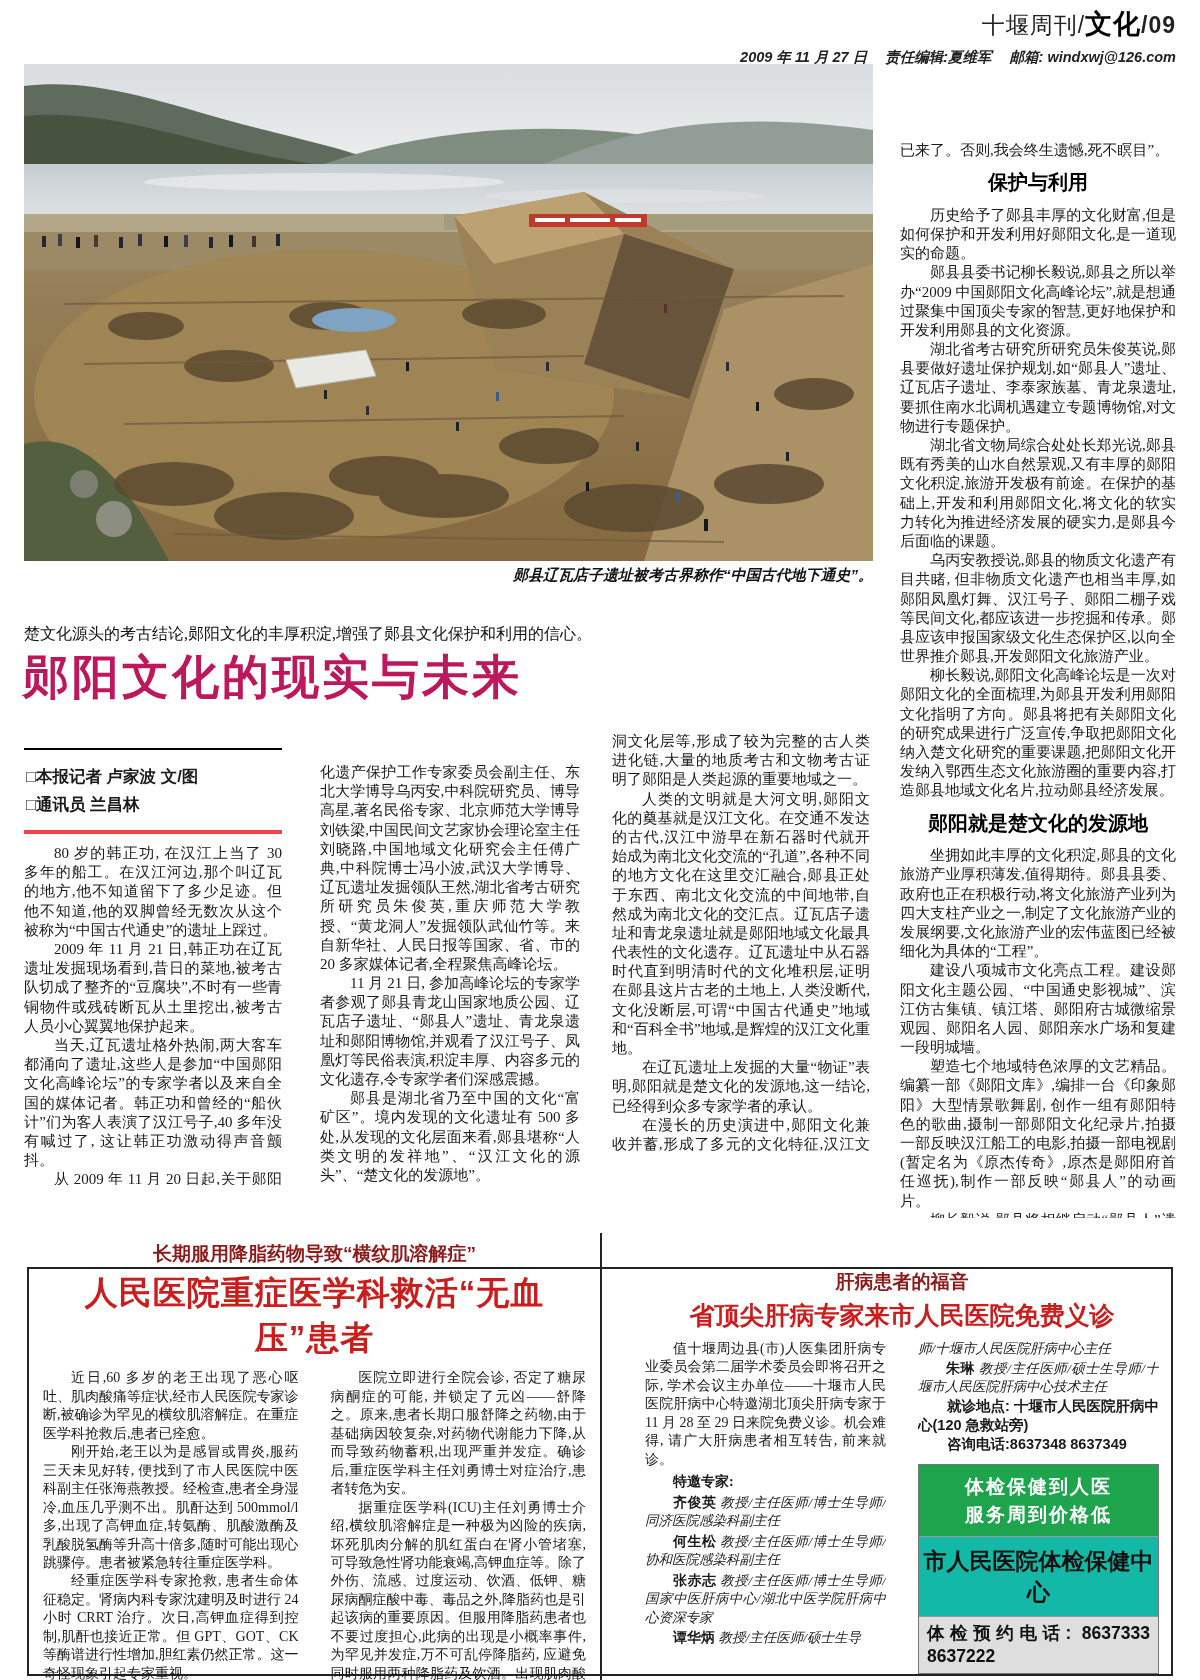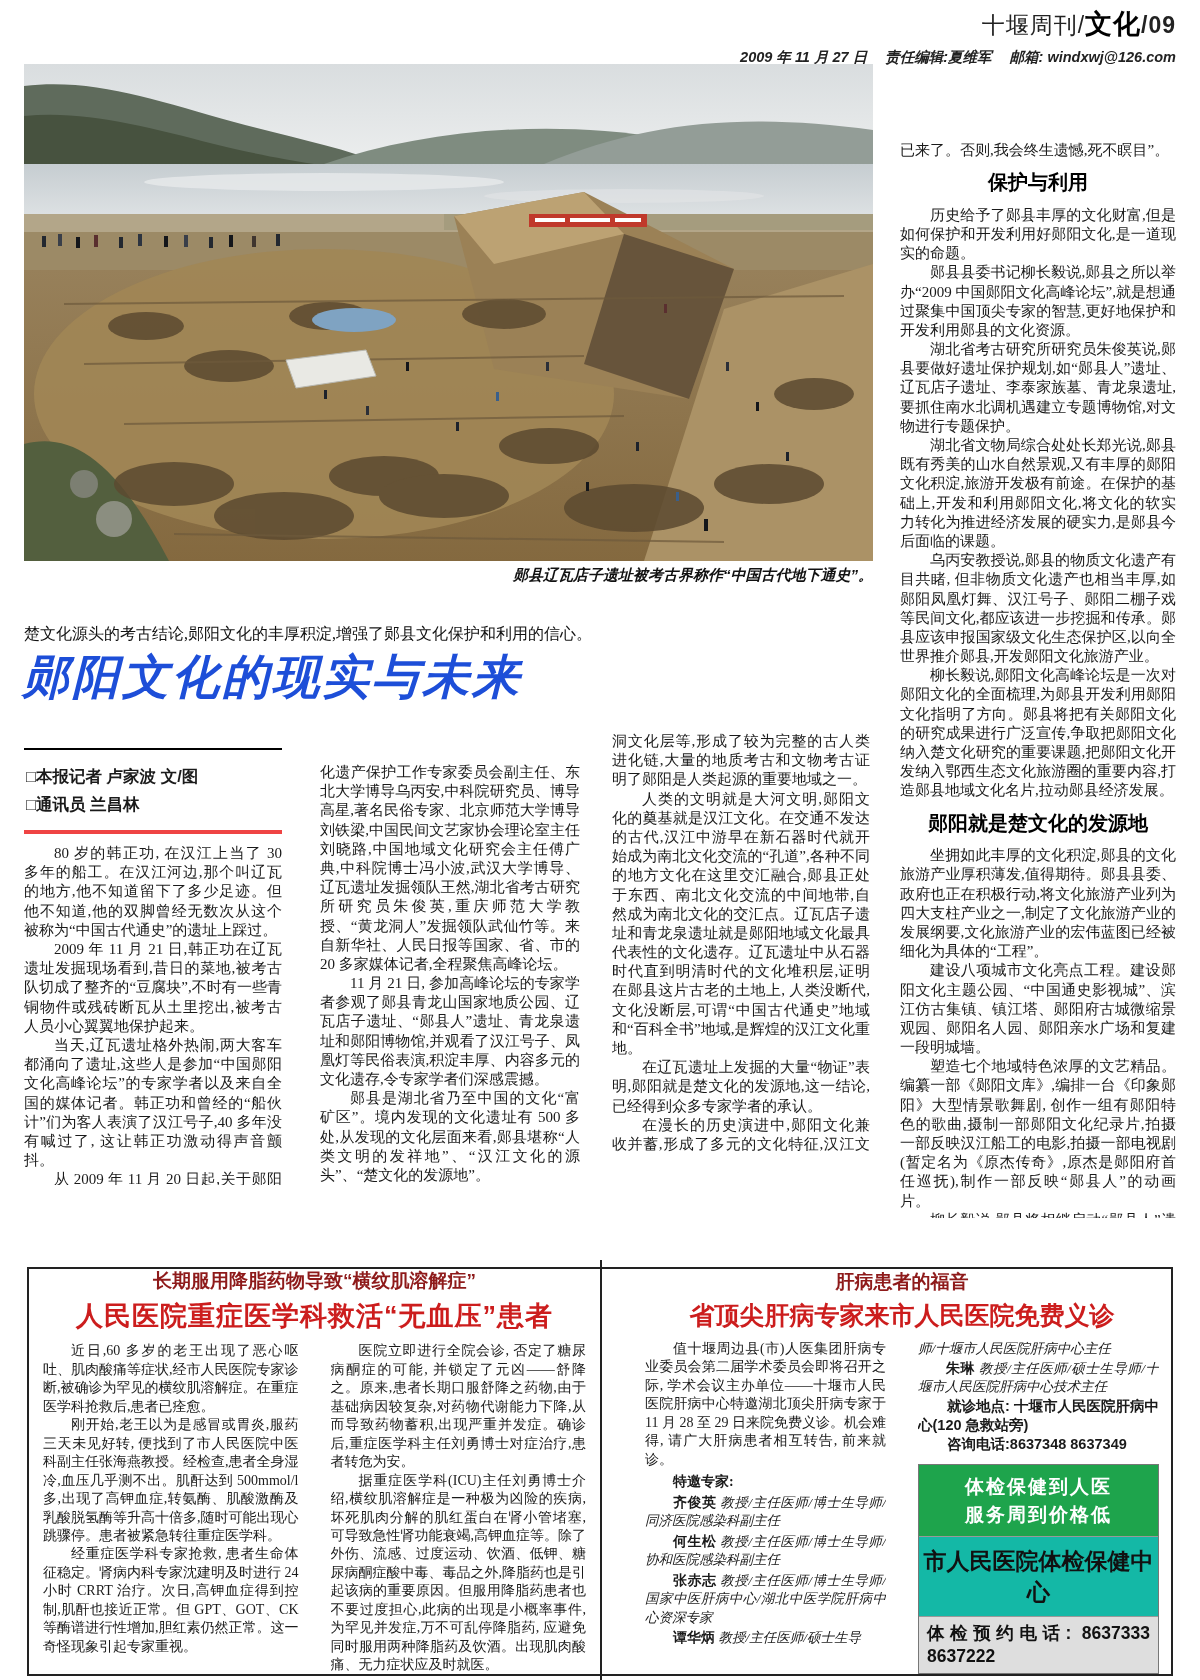--- a/index.html
+++ b/index.html
@@ -17,21 +17,21 @@
   .mh2{margin-top:6px;font-style:italic;font-weight:bold;font-size:14.5px;color:#222;
        font-family:"Liberation Sans","DejaVu Sans",sans-serif;}
   .mh2 span{margin-left:14px;}
   
   .photo{left:24px;top:64px;width:849px;height:497px;background:#cfd3d4;}
   .caption{left:24px;top:566px;width:849px;text-align:right;font-weight:bold;font-style:italic;
            font-size:15px;font-family:"Liberation Sans","DejaVu Sans",sans-serif;color:#111;}
   
   .kicker{left:24px;top:624px;width:840px;font-size:16px;color:#111;}
   .headline{left:22px;top:646px;width:860px;font-family:"Liberation Sans","DejaVu Sans",sans-serif;
-            font-weight:900;font-size:47px;letter-spacing:3px;color:#1d4ed8;font-style:italic;}
+            font-weight:900;font-size:47px;letter-spacing:3px;color:#be185d;}
   
   .col{font-size:15px;line-height:1.28;text-align:justify;overflow:hidden;}
   .col p{margin:0;}
   .col p.ind{text-indent:2em;}
   .subhead{font-family:"Liberation Sans","DejaVu Sans",sans-serif;font-weight:bold;font-size:20px;
            text-align:center;margin:10px 0;color:#000;}
   .byline{border-top:2px solid #000;border-bottom:4px solid #ef4444;padding:12px 2px;margin-bottom:10px;
           font-family:"Liberation Sans","DejaVu Sans",sans-serif;font-weight:bold;font-size:16.5px;line-height:1.7;}
   #col1{left:24px;top:748px;width:258px;height:437px;}
   #col2{left:320px;top:763px;width:260px;height:422px;}
@@ -39,21 +39,21 @@
   #col4{left:900px;top:108px;width:276px;height:1077px;margin-top:33px;}
   
   .ads{left:27px;top:1267px;width:1146px;height:409px;border:2px solid #222;display:flex;box-sizing:border-box;align-items:center;}
   .ad-left{width:573px;border-right:2px solid #222;box-sizing:border-box;padding:8px 14px;overflow:hidden;}
   .ad-gap{width:31px;border-right:2px dashed #444;box-sizing:border-box;}
   .ad-right{flex:1;box-sizing:border-box;padding:8px 12px;overflow:hidden;}
   .ad-kicker{text-align:center;font-size:19px;color:#8e1a1a;font-weight:bold;
              font-family:"Liberation Sans","DejaVu Sans",sans-serif;}
   .ad-title{text-align:center;font-weight:900;color:#cc1d1d;
             font-family:"Liberation Sans","DejaVu Sans",sans-serif;margin-top:4px;}
-  .ad-left .ad-title{font-size:27px;letter-spacing:1px;}
+  .ad-left .ad-title{font-size:33px;letter-spacing:1px;}
   .ad-right .ad-title{font-size:25px;}
   .ad-body{display:flex;gap:32px;margin-top:8px;font-size:14px;line-height:1.32;text-align:justify;}
   .ad-body .adcol{flex:1;overflow:hidden;}
   .ad-body p{margin:0;}
   .ad-body p.ind{text-indent:2em;}
   .experts-label{font-weight:bold;text-indent:2em;margin-top:4px !important;}
   .expert{margin-top:2px !important;}
   .expert .ename{font-weight:bold;margin-left:2em;}
   .cred{font-style:italic;font-size:13.5px;}
   .boldline{font-weight:bold;font-family:"Liberation Sans","DejaVu Sans",sans-serif;font-size:14.5px;}

